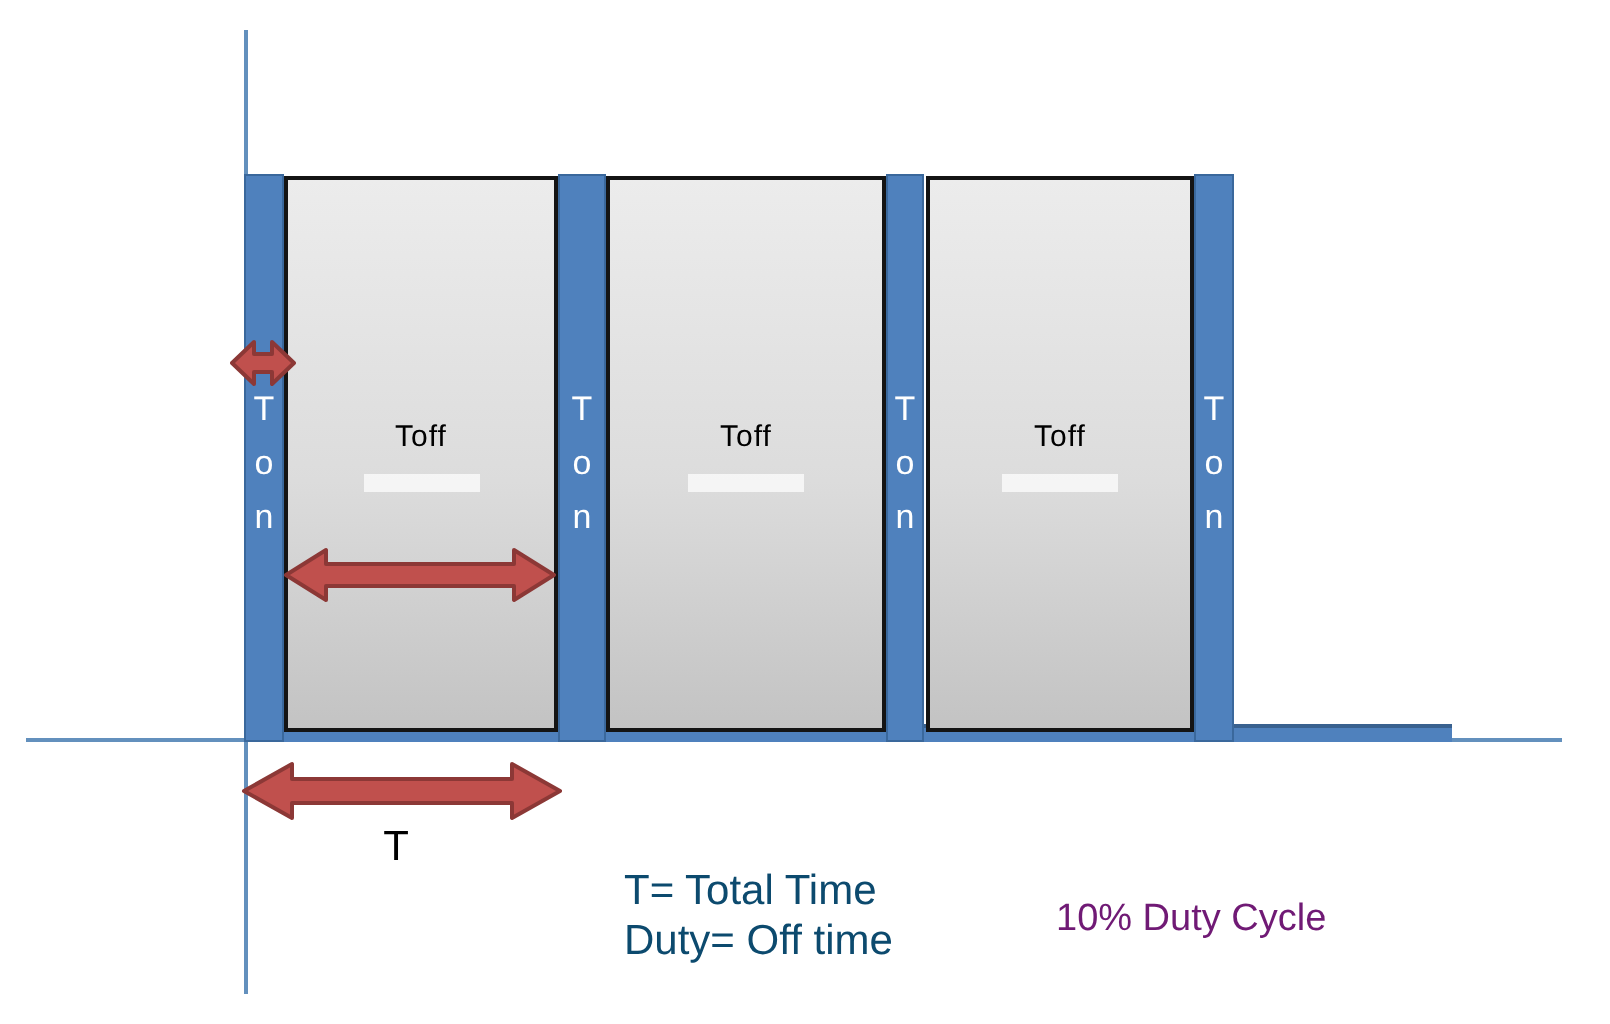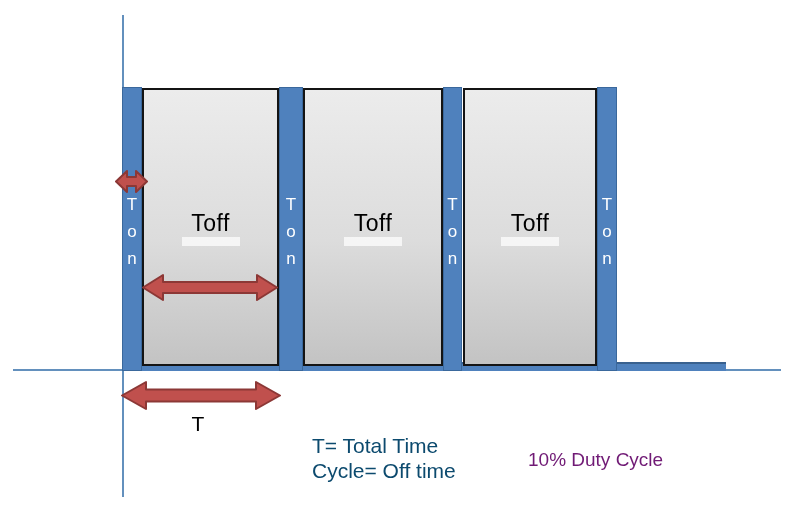--- a/index.html
+++ b/index.html
@@ -18,21 +18,21 @@
     position:absolute;top:88px;height:278px;box-sizing:border-box;
     border:2px solid #141414;
     background:linear-gradient(180deg,#ececec 0%,#dcdcdc 55%,#c3c3c3 100%);
     z-index:2;
   }
   #toff-box-1{left:142px;width:137px;}
   #toff-box-2{left:303px;width:140px;}
   #toff-box-3{left:463px;width:134px;}
   .toff-label{
     position:absolute;top:120px;left:0;width:100%;text-align:center;
-    font-size:23px;color:#000000;letter-spacing:0.5px;
+    font-size:15px;color:#000000;letter-spacing:0.5px;
   }
   .toff-highlight{
     position:absolute;top:147px;left:50%;margin-left:-29px;width:58px;height:9px;
     background:rgba(252,252,252,0.78);
   }
   .ton-bar{
     position:absolute;top:87px;height:284px;box-sizing:border-box;
     background:#4f81bd;border:1px solid #3a689c;z-index:3;
   }
   #ton-bar-1{left:122px;width:20px;}
@@ -120,18 +120,18 @@
     <polygon points="1,14.5 21,2 21,9 115,9 115,2 135,14.5 115,27 115,20 21,20 21,27" fill="#c0504d" stroke="#8c3836" stroke-width="2" stroke-linejoin="round"></polygon>
   </svg>
   <svg id="period-width-arrow" class="arrow" width="160" height="31" viewBox="0 0 160 31">
     <polygon points="1,15.5 25,2 25,9.5 135,9.5 135,2 159,15.5 135,29 135,21.5 25,21.5 25,29" fill="#c0504d" stroke="#8c3836" stroke-width="2" stroke-linejoin="round"></polygon>
   </svg>
 
   <div id="period-label">T</div>
 
   <div id="legend">
     <div>T= Total Time</div>
-    <div>Cycle= Off time</div>
+    <div>Duty= Off time</div>
   </div>
 
   <div id="duty-cycle-label">10% Duty Cycle</div>
 
 </div>
 
 </body></html>

